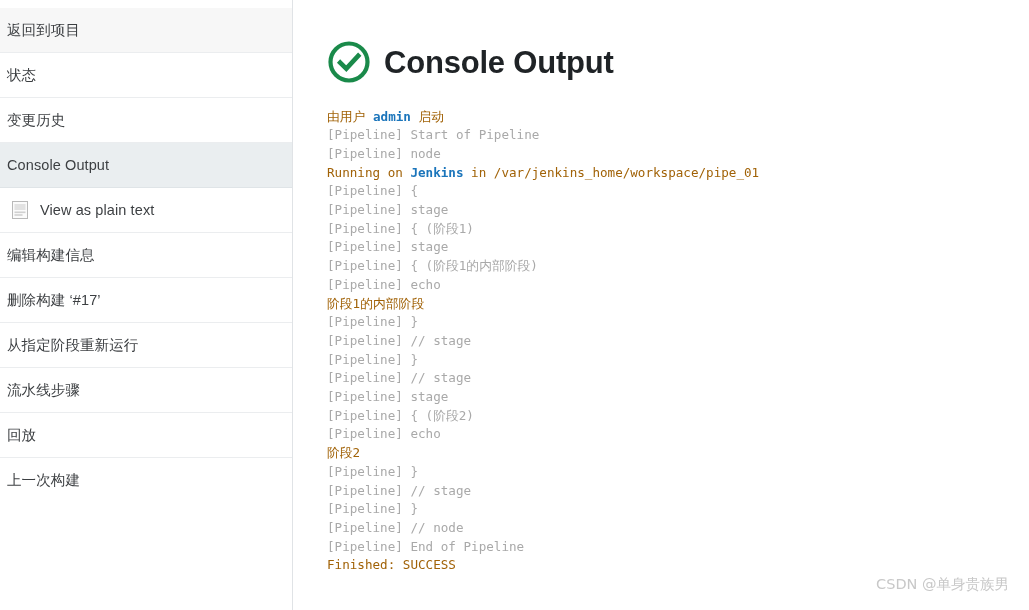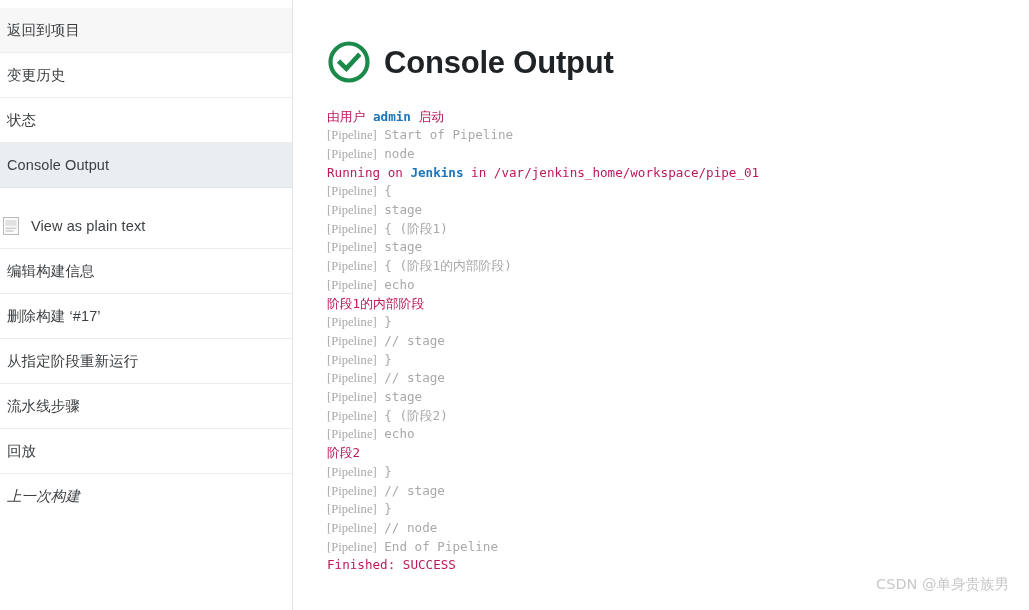--- a/index.html
+++ b/index.html
@@ -49,27 +49,25 @@
     white-space: nowrap;
   }
   .nav-item.shaded {
     background: #f7f7f7;
   }
   .nav-item.selected {
     background: #eaeef0;
     border-bottom: 1px solid #dfe4e7;
   }
   .nav-item.plain-text-row {
-    padding-left: 0;
+    padding-left: 9px;
     border-bottom: 1px solid #ebedef;
-    margin-top: 16px;
   }
   .nav-item.no-border {
     border-bottom: none;
-    font-style: italic;
   }
 
   .doc-icon {
     width: 16px;
     height: 18px;
     margin-left: 3px;
     margin-right: 12px;
     flex: 0 0 auto;
     display: block;
   }
@@ -115,28 +113,27 @@
     white-space: pre-wrap;
     word-break: break-word;
     color: #1b1b1b;
     max-width: 660px;
   }
   .log-line {
     min-height: 18.7px;
   }
   .tag {
     color: #a9a9a9;
-    font-family: Liberation Serif, serif;
   }
   .dim {
     color: #a9a9a9;
     margin-top: 8px;
   }
   .strong {
-    color: #be185d;
+    color: #a16207;
   }
   .lnk {
     color: #1b75bb;
     font-weight: bold;
   }
   .cn {
     font-family: "DejaVu Sans", "Liberation Sans", sans-serif;
     font-size: 12.8px;
   }
   .cn-dim {
@@ -160,24 +157,24 @@
 </head>
 <body>
 
 <div id="app">
 
   <nav class="sidebar" id="sidebar">
       <div class="nav-item shaded">
         <span class="nav-label">返回到项目</span>
       </div>
       <div class="nav-item">
+        <span class="nav-label">状态</span>
+      </div>
+      <div class="nav-item">
         <span class="nav-label">变更历史</span>
-      </div>
-      <div class="nav-item">
-        <span class="nav-label">状态</span>
       </div>
       <div class="nav-item selected">
         <span class="nav-label">Console Output</span>
       </div>
       <div class="nav-item plain-text-row">
         <span>
           <svg class="doc-icon" viewBox="0 0 16 18" xmlns="http://www.w3.org/2000/svg" aria-hidden="true">
             <rect x="0.5" y="0.5" width="15" height="17" fill="#fbfbfb" stroke="#b9b9b9"></rect>
             <rect x="2.5" y="3" width="11" height="6" fill="#e2e2e2"></rect>
             <rect x="2.5" y="10.5" width="11" height="1.6" fill="#d0d0d0"></rect>

